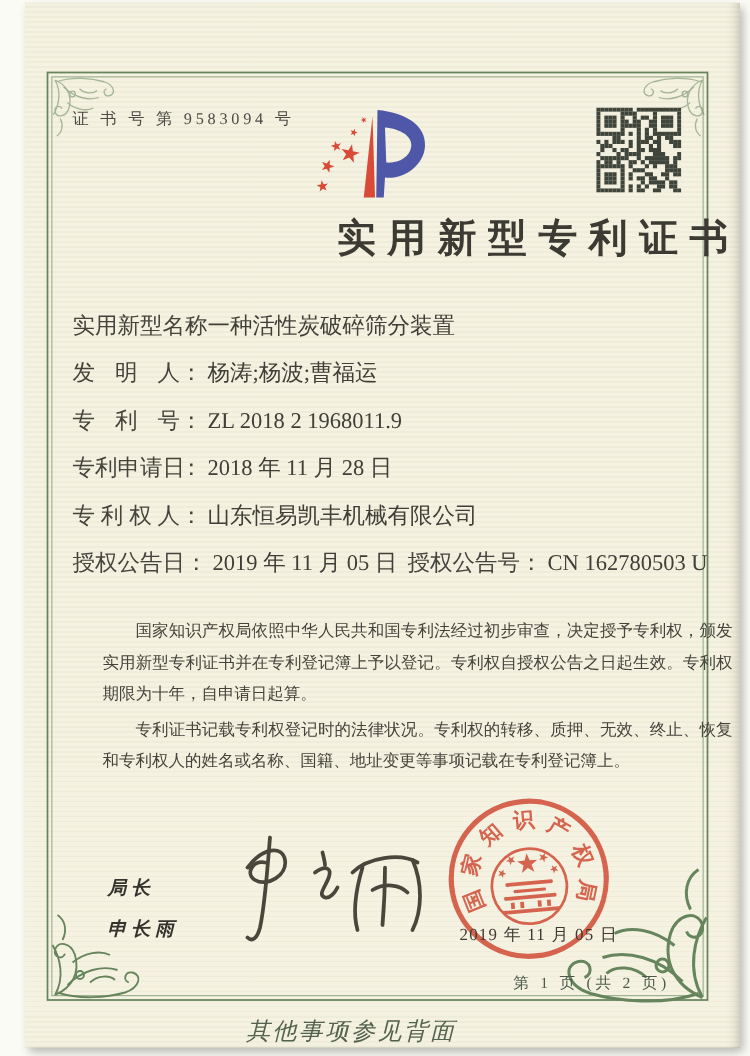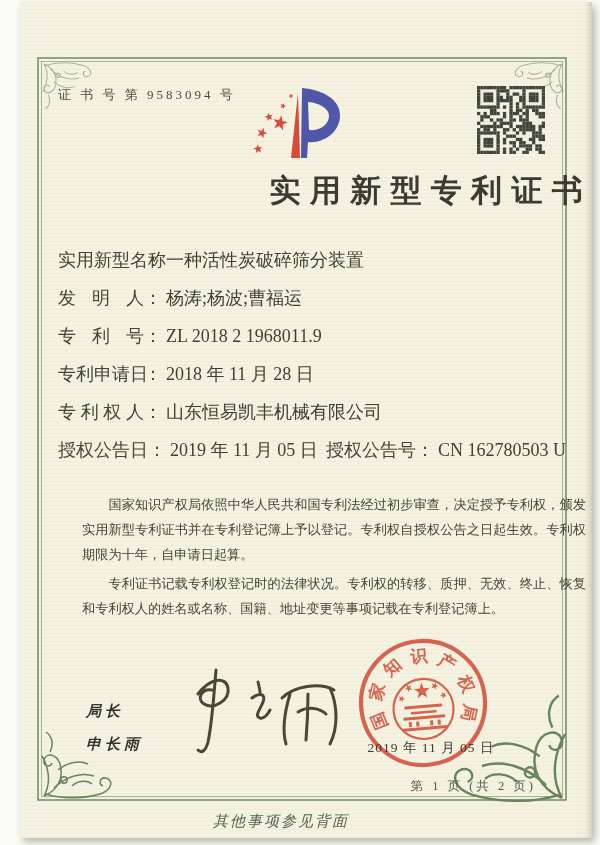--- a/index.html
+++ b/index.html
@@ -33,21 +33,21 @@
   .paras p{margin:0 0 4px 0;text-indent:2em;text-align:justify;}
   .officer{position:absolute;left:66px;top:692px;font-family:"Liberation Sans","DejaVu Sans",sans-serif;
     font-weight:600;font-size:15px;letter-spacing:4px;color:#34332d;line-height:33px;font-style:italic;}
   .sig{position:absolute;left:150px;top:662px;}
   .seal{position:absolute;left:330px;top:628px;mix-blend-mode:multiply;opacity:.9;}
   .seal-date{position:absolute;left:336px;top:737px;width:150px;text-align:center;
     font-size:13.5px;letter-spacing:1px;color:#3e3a33;}
   .page-foot{position:absolute;left:0;right:56px;top:776px;text-align:right;
     font-size:12.5px;letter-spacing:3px;color:#4b5a49;}
   .back-note{position:absolute;left:0;right:50px;top:810px;text-align:center;
-    font-style:italic;font-size:15px;letter-spacing:2px;color:#53624f;}
+    font-style:italic;font-size:19px;letter-spacing:2px;color:#53624f;}
   svg text{user-select:none;}
 </style>
 </head>
 <body>
 
 <div class="paper">
 
   <svg class="frame" width="572" height="836" viewBox="0 0 572 836">
     <defs>
       <g id="orn" stroke="var(--green)" fill="none" stroke-width="1.5">

